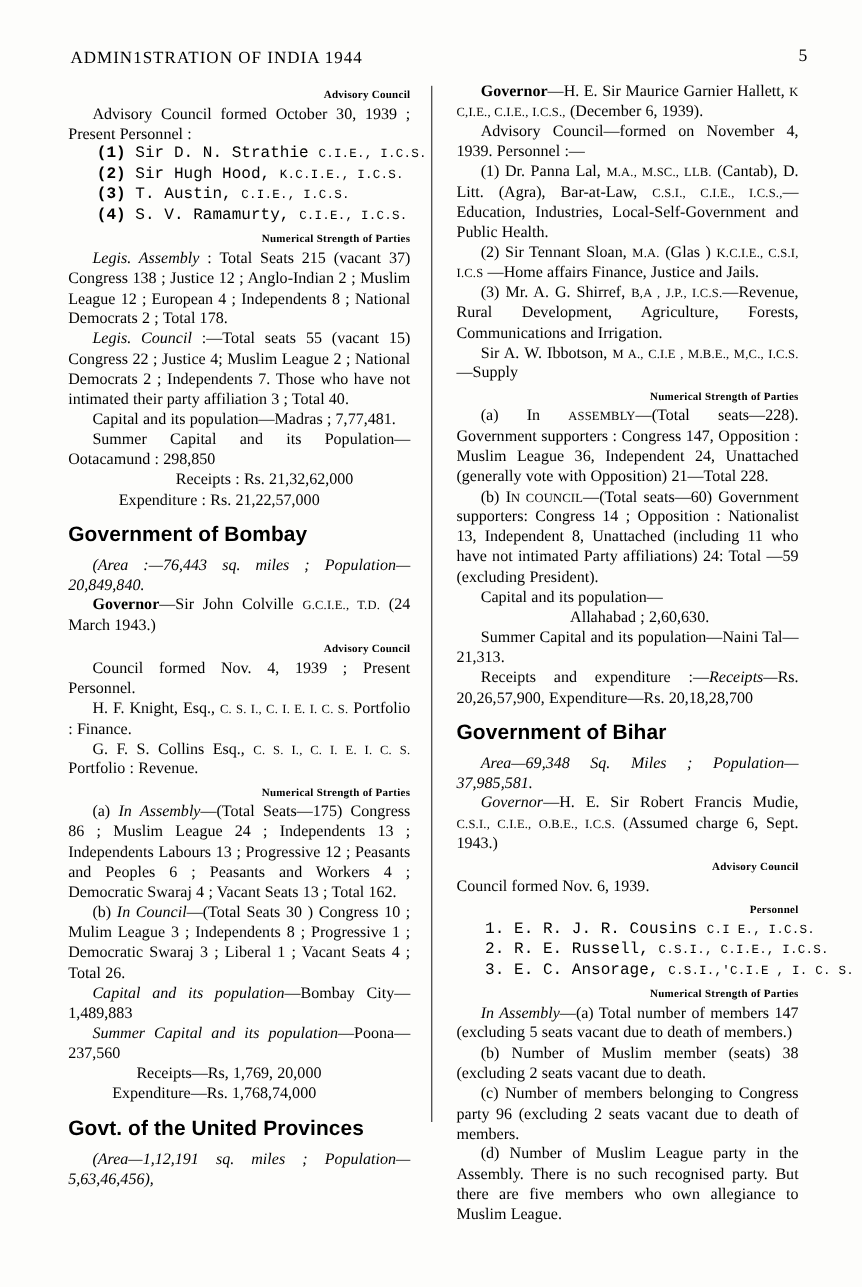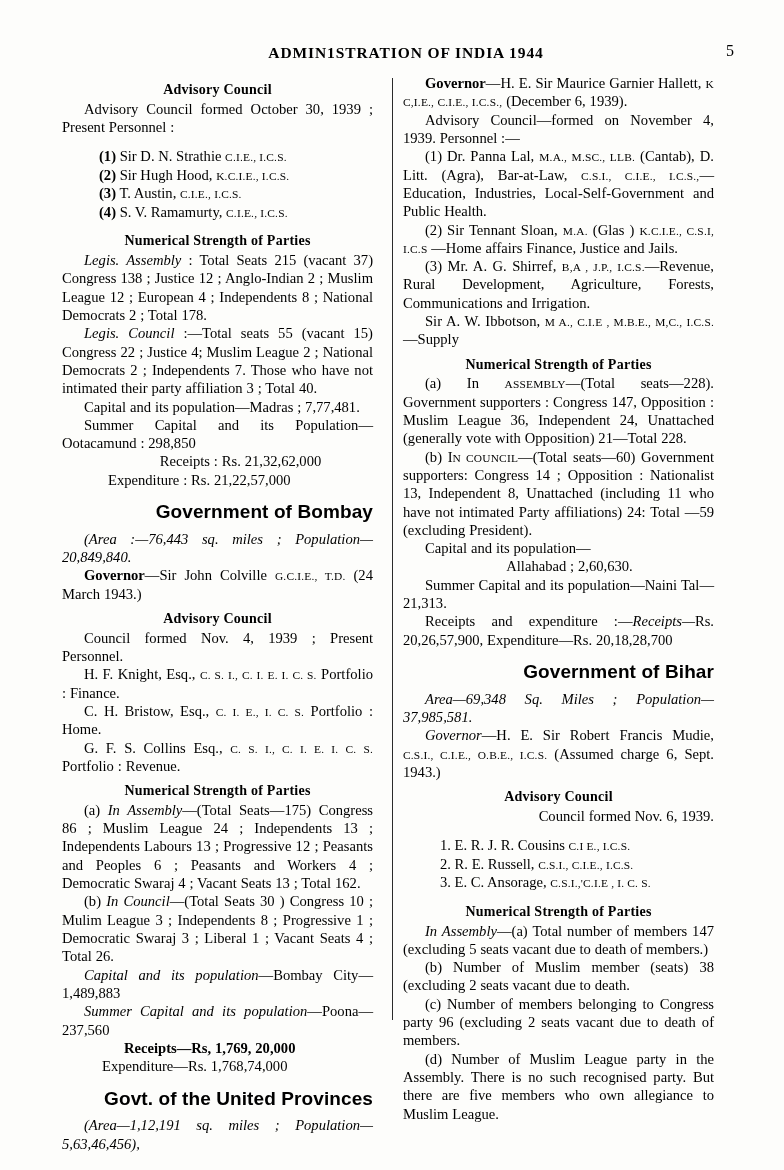--- a/index.html
+++ b/index.html
@@ -25,26 +25,25 @@
   
   .running-head {
     position: absolute;
     top: 44px;
     left: 60px;
     right: 50px;
     height: 22px;
   }
   .running-head .rh-title {
     position: absolute;
-    left: 18px;
+    left: 4px;
     right: 0;
-    text-align: center;
     font-size: 15.5px;
     letter-spacing: 0.9px;
-    font-weight: 700;
+    font-weight: 400;
     white-space: nowrap;
   }
   .running-head .rh-folio {
     position: absolute;
     right: 0;
     top: -2px;
     font-size: 16px;
     font-weight: 400;
   }
 
@@ -55,66 +54,67 @@
     left: 62px;
     width: 666px;
     height: 960px;
   }
   .col {
     position: absolute;
     top: 0;
     width: 311px;
   }
   .col-left  { left: 0; }
-  .col-right { left: 341px; }
+  .col-right { left: 353px; }
 
   .col-rule {
     position: absolute;
     left: 330px;
     top: 4px;
     width: 0;
     height: 942px;
     border-left: 1.3px solid #2a2a2a;
   }
 
   
   .sec-head {
-    text-align: center;
-    font-size: 14px;
+    text-align: right;
+    font-size: 10px;
     font-weight: 700;
     line-height: 1.26;
     margin: 7px 0 1px 0;
     letter-spacing: 0.25px;
   }
   .big-head {
-    text-align: right;
+    text-align: left;
     font-size: 19px;
     font-weight: 700;
     line-height: 1.2;
     margin: 12px 0 6px 0;
     letter-spacing: 0.1px;
     font-family: "Liberation Sans", "DejaVu Sans", sans-serif;
   }
   p.para {
     margin: 0;
     font-size: 14.6px;
     line-height: 1.255;
     text-align: justify;
     text-indent: 22px;
     text-justify: inter-word;
     word-spacing: 0.2px;
     hyphens: manual;
   }
   p.para.noind { text-indent: 0; }
-  p.para.center { text-align: right; text-indent: 0; }
+  p.para.center { text-align: left; text-indent: 0; }
   .numlist {
-    margin: 11px;
+    margin: 0;
     font-size: 14.6px;
     line-height: 1.27;
     text-indent: 0;
+    font-family: Liberation Mono, monospace;
   }
   .numlist .li {
     padding-left: 46px;
     text-indent: -20px;
     white-space: nowrap;
   }
   .it { font-style: italic; }
   .sc {
     font-size: 11.4px;
     letter-spacing: 0.2px;
@@ -171,29 +171,28 @@
       <p class="para" style="text-indent:46px;text-align:left;">Expenditure : Rs. 21,22,57,000</p>
 
       <div class="big-head">Government of Bombay</div>
       <p class="para it">(Area :—76,443 sq. miles ; Population—20,849,840.</p>
       <p class="para"><span class="bold">Governor</span><span>—Sir John Colville</span> <span class="sc">G.C.I.E., T.D.</span> <span>(24 March 1943.)</span></p>
 
       <div class="sec-head">Advisory Council</div>
       <p class="para">Council formed Nov. 4, 1939 ; Present Personnel.</p>
 
       <p class="para"><span>H.  F.  Knight,  Esq.,</span> <span class="sc">C. S. I., C. I. E. I. C. S.</span><span> Portfolio : Finance.</span></p>
-      <p class="para"><span>C.  H.  Bristow,  Esq.,</span> <span class="sc">C. I. E., I. C. S.</span><span> Portfolio : Home.</span></p>
       <p class="para"><span>G. F. S. Collins  Esq.,</span> <span class="sc">C. S. I.,  C. I. E. I. C. S.</span><span> Portfolio : Revenue.</span></p>
 
       <div class="sec-head">Numerical Strength of Parties</div>
       <p class="para"><span>(a)   </span><span class="it">In  Assembly</span><span>—(Total   Seats—175) Congress 86 ; Muslim League 24 ;   Independents 13 ; Independents Labours 13 ; Progressive 12 ; Peasants and Peoples 6 ; Peasants  and  Workers  4 ;  Democratic Swaraj 4 ; Vacant Seats 13 ; Total 162.</span></p>
       <p class="para"><span>(b)   </span><span class="it">In Council</span><span>—(Total   Seats   30 ) Congress  10 ;  Mulim League 3 ;  Independents 8 ;  Progressive 1 ;  Democratic Swaraj 3 ;  Liberal 1 ; Vacant  Seats  4 ; Total 26.</span></p>
       <p class="para"><span class="it">Capital  and   its   population</span><span>—Bombay City—1,489,883</span></p>
       <p class="para"><span class="it">Summer Capital and its population</span><span>—Poona—237,560</span></p>
-      <p class="para" style="text-indent:62px;text-align:left;font-weight:bold;">Receipts—Rs, 1,769, 20,000</p>
+      <p class="para" style="text-indent:62px;text-align:left;">Receipts—Rs, 1,769, 20,000</p>
       <p class="para" style="text-indent:40px;text-align:left;">Expenditure—Rs. 1,768,74,000</p>
 
       <div class="big-head">Govt. of the United Provinces</div>
       <p class="para it">(Area—1,12,191 sq.  miles ; Population—5,63,46,456),</p>
     </div>
 
     <div class="col col-right">
 
       <p class="para"><span class="bold">Governor</span><span>—H. E. Sir Maurice  Garnier Hallett,</span> <span class="sc">K C,I.E.,    C.I.E.,    I.C.S.,</span><span> (December 6, 1939).</span></p>
 
@@ -214,20 +213,21 @@
       <p class="para noind" style="text-indent:22px;text-align:center;">Allahabad ; 2,60,630.</p>
       <p class="para">Summer  Capital and its  population—Naini Tal—21,313.</p>
       <p class="para"><span>Receipts and expenditure :—</span><span class="it">Receipts—</span><span>Rs.     20,26,57,900,      Expenditure—Rs. 20,18,28,700</span></p>
 
       <div class="big-head">Government of Bihar</div>
       <p class="para it">Area—69,348 Sq. Miles ; Population—37,985,581.</p>
       <p class="para"><span class="it">Governor</span><span>—H. E. Sir Robert  Francis Mudie,</span> <span class="sc">C.S.I., C.I.E., O.B.E., I.C.S.</span><span> (Assumed charge 6, Sept. 1943.)</span></p>
 
       <div class="sec-head">Advisory Council</div>
       <p class="para center">Council formed Nov. 6, 1939.</p>
+      <div class="sec-head">Personnel</div>
 
       <div class="numlist">
         <div class="li">
           <span>1.</span>
           <span>E. R. J. R. Cousins</span>
           <span class="sc">C.I E., I.C.S.</span>
         </div>
         <div class="li">
           <span>2.</span>
           <span>R. E. Russell,</span>

